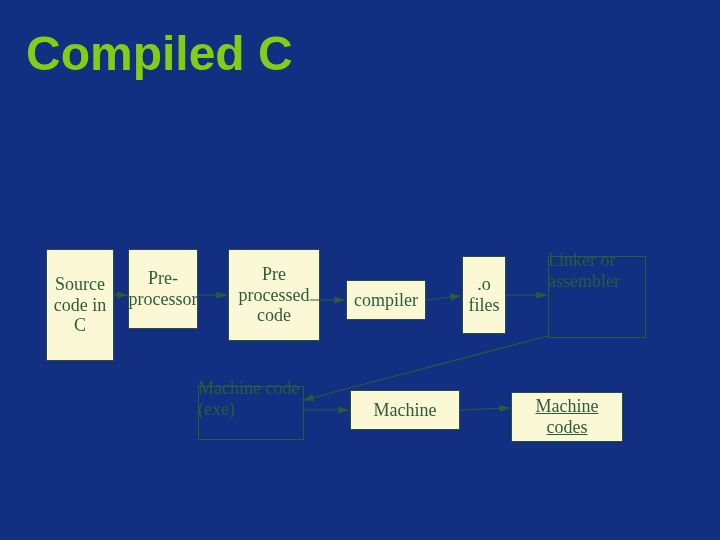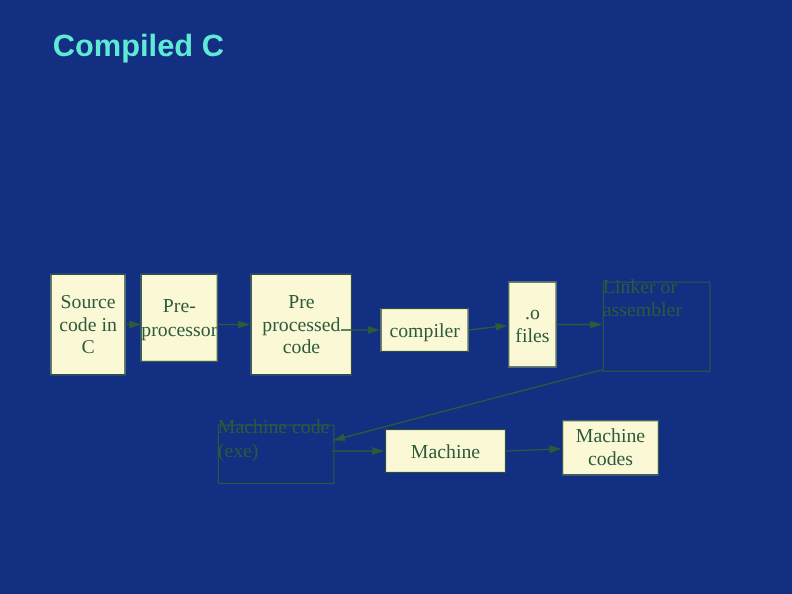--- a/index.html
+++ b/index.html
@@ -8,25 +8,24 @@
     width: 720px;
     height: 540px;
     background: #132f82;
     font-family: "Times New Roman", Times, serif;
     overflow: hidden;
   }
   .title {
     position: absolute;
     left: 26px;
     top: 26px;
-    color: #5eead4;
+    color: #84cc16;
     font-family: Arial, Helvetica, sans-serif;
     font-weight: bold;
-    font-size: 28px;
-    margin-left: 22px;
+    font-size: 48px;
   }
   .box {
     position: absolute;
     background: #fbf8d6;
     border: 1px solid #2b4f3a;
     color: #2c5b3c;
     font-size: 18px;
     text-align: center;
     display: flex;
     align-items: center;
@@ -57,21 +56,21 @@
   }
   .arrow-head {
     fill: #2c5b3c;
   }
 </style>
 </head>
 <body>
 
 <div class="title">Compiled C</div>
 
-<div class="box" style="left:46px; top:249px; width:68px; height:92px;">
+<div class="box" style="left:46px; top:249px; width:68px; height:112px;">
   <span>Source code in C</span>
 </div>
 
 <div class="box" style="left:128px; top:249px; width:70px; height:80px;">
   <span>Pre-processor</span>
 </div>
 
 <div class="box" style="left:228px; top:249px; width:92px; height:92px;">
   <span>Pre processed code</span>
 </div>
@@ -91,21 +90,21 @@
 
 <div class="plain" style="left:198px; top:378px; width:104px;">
   <div style="border:1px solid #2c5b3c; position:absolute; left:0; top:8px; width:104px; height:52px;"></div>
   <span style="position:relative;margin-top:29px;">Machine code (exe)</span>
 </div>
 
 <div class="box" style="left:350px; top:390px; width:110px; height:40px;">
   <span>Machine</span>
 </div>
 
-<div class="box" style="left:511px; top:382px; width:88px; height:50px;">
+<div class="box" style="left:511px; top:392px; width:112px; height:50px;text-decoration:underline;">
   <span>Machine codes</span>
 </div>
 
 <svg class="arrows" viewBox="0 0 720 540">
   <defs>
     <marker id="ah" markerWidth="10" markerHeight="10" refX="8" refY="3" orient="auto">
       <path d="M0,0 L9,3 L0,6 Z" class="arrow-head"></path>
     </marker>
   </defs>
 

